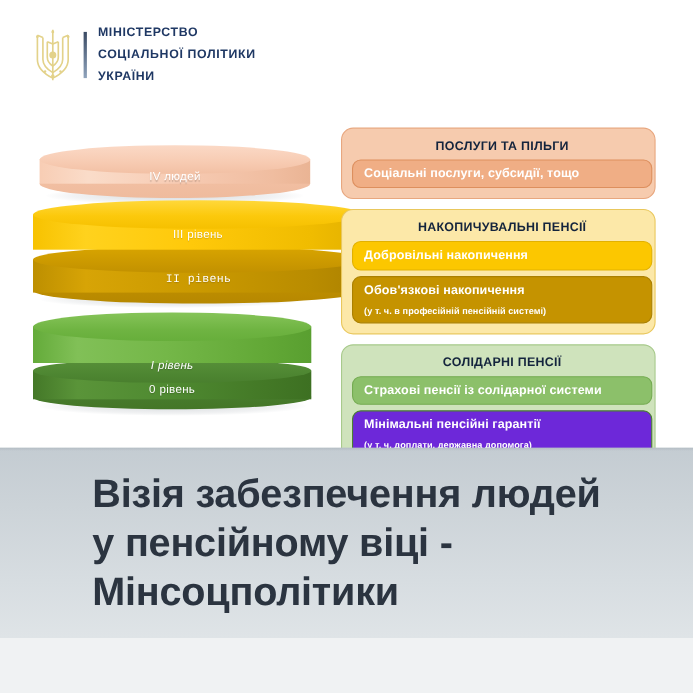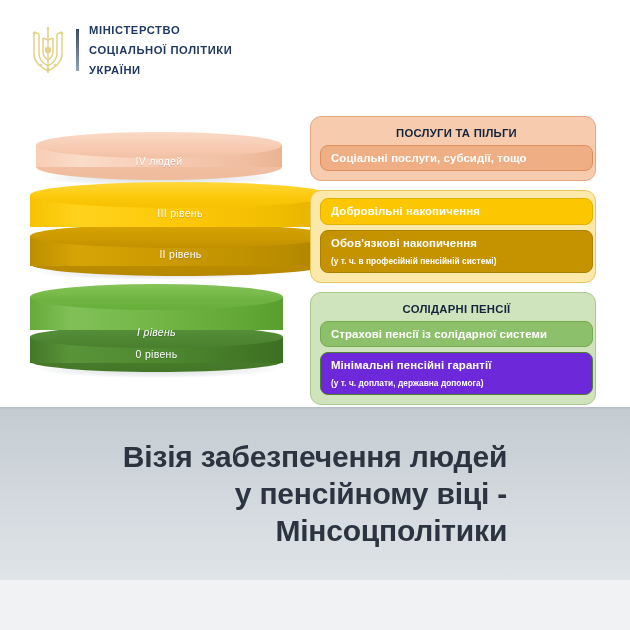--- a/index.html
+++ b/index.html
@@ -94,21 +94,21 @@
     position: absolute; left:0; right:0; top:0; height: 26px;
     border-radius: 50%;
     background: linear-gradient(180deg,#ffd83b 0%, #fcc90c 55%, #f5c000 100%);
   }
   #cyl-iii .body {
     position: absolute; left:0; right:0; top:13px; height: 32px;
     background: linear-gradient(90deg,#f7c200 0%, #ffd21d 16%, #ffc90a 48%, #f0bc00 84%, #e3b100 100%);
   }
 
   
-  #cyl-ii { left: 30px; top: 104px; width: 301px; height: 46px; }
+  #cyl-ii { left: 30px; top: 104px; width: 301px; height: 46px; font-family: Liberation Mono, monospace; }
   #cyl-ii .top {
     position: absolute; left:0; right:0; top:0; height: 24px;
     border-radius: 50%;
     background: linear-gradient(180deg,#d9a500 0%, #c99700 70%, #c29100 100%);
   }
   #cyl-ii .body {
     position: absolute; left:0; right:0; top:12px; height: 30px;
     background: linear-gradient(90deg,#bd8f00 0%, #d7a406 16%, #cb9a00 48%, #b98c00 84%, #ad8200 100%);
   }
   #cyl-ii .bottom {
@@ -250,22 +250,22 @@
     align-items: center;
     justify-content: center;
   }
   #title-band::before {
     content: "";
     position: absolute;
     left: 0; top: 0; right: 0; height: 3px;
     background: linear-gradient(180deg, rgba(150,160,170,0.35), rgba(150,160,170,0));
   }
   #main-title {
-    text-align: right;
-    font-size: 30px;
+    text-align: left;
+    font-size: 36px;
     font-weight: bold;
     color: #2b3440;
     line-height: 1.24;
     letter-spacing: -0.2px;
     padding: 0 36px;
   }
   #footer-strip {
     position: absolute;
     left: 0;
     top: 580px;
@@ -348,20 +348,21 @@
 <div id="panels">
 
   <div class="panel" id="panel-services">
     <div class="panel-title">ПОСЛУГИ ТА ПІЛЬГИ</div>
     <div class="pill" id="pill-services">
       <div class="pill-main">Соціальні послуги, субсидії, тощо</div>
     </div>
   </div>
 
   <div class="panel" id="panel-funded">
+    <div class="panel-title">НАКОПИЧУВАЛЬНІ ПЕНСІЇ</div>
     <div class="pill" id="pill-voluntary">
       <div class="pill-main">Добровільні накопичення</div>
     </div>
     <div class="pill" id="pill-mandatory">
       <div class="pill-main">Обов'язкові накопичення</div>
       <div class="pill-sub">(у т. ч. в професійній пенсійній системі)</div>
     </div>
   </div>
 
   <div class="panel" id="panel-solidary">

